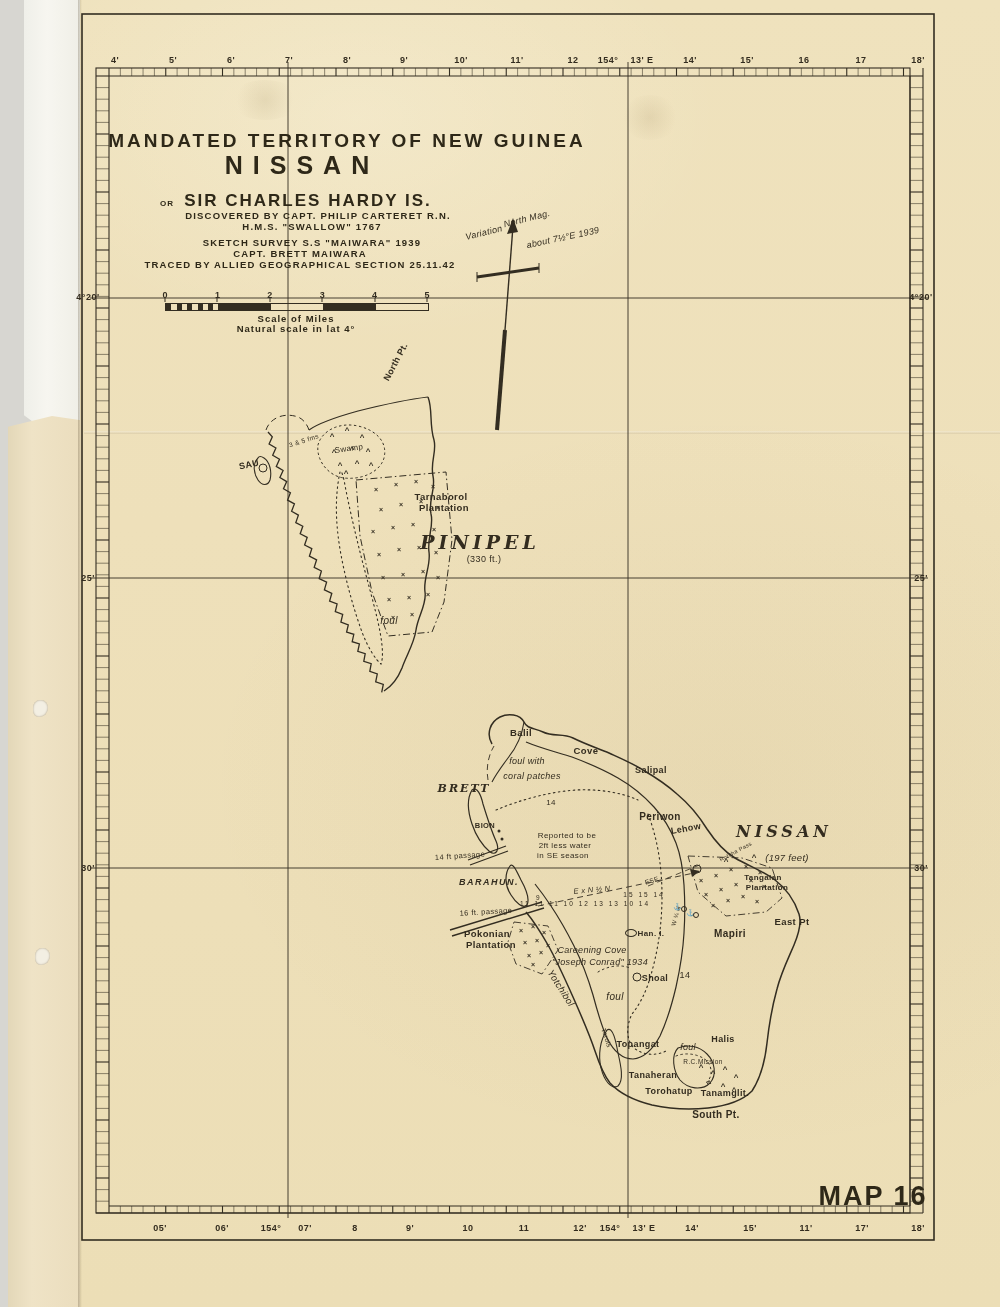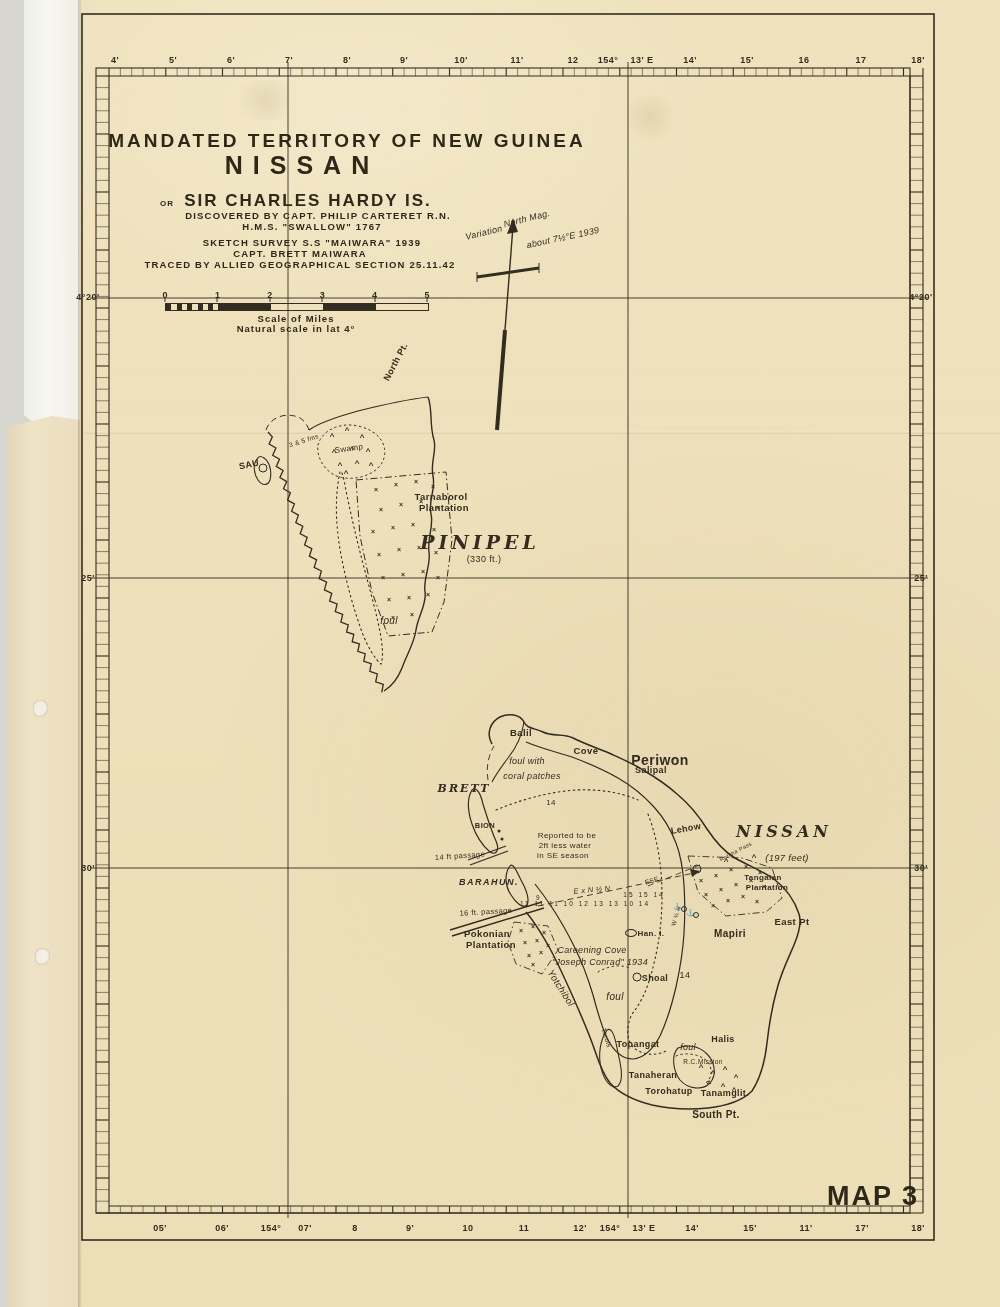--- a/index.html
+++ b/index.html
@@ -527,21 +527,21 @@
       <span class="sb-tick" style="left: 322.2px; top: 302px;"></span>
       <span class="sb-num" style="left: 322.2px; top: 300px;">3</span>
       <span class="sb-tick" style="left: 374.6px; top: 302px;"></span>
       <span class="sb-num" style="left: 374.6px; top: 300px;">4</span>
       <span class="sb-tick" style="left: 427px; top: 302px;"></span>
       <span class="sb-num" style="left: 427px; top: 300px;">5</span>
     </div>
   <div class="tt t4" style="left:296px;top:318px;letter-spacing:1px;font-weight:bold;">Scale of Miles</div>
   <div class="tt t4" style="left:296px;top:328px;letter-spacing:1px;font-weight:bold;">Natural scale in lat 4°</div>
 
-  <div class="tt mapnum" style="left:873px;top:1196px;">MAP 3</div>
+  <div class="tt mapnum" style="left:873px;top:1196px;">MAP 16</div>
 
   <div id="gratlabels">
       <span class="gl" style="left: 115px; top: 60px;">4'</span>
       <span class="gl" style="left: 173px; top: 60px;">5'</span>
       <span class="gl" style="left: 231px; top: 60px;">6'</span>
       <span class="gl" style="left: 289px; top: 60px;">7'</span>
       <span class="gl" style="left: 347px; top: 60px;">8'</span>
       <span class="gl" style="left: 404px; top: 60px;">9'</span>
       <span class="gl" style="left: 461px; top: 60px;">10'</span>
       <span class="gl" style="left: 517px; top: 60px;">11'</span>
@@ -588,21 +588,21 @@
       <span class="lbl" style="left: 444px; top: 508px; font-size: 9.5px;">Plantation</span>
       <span class="lbl island" style="left: 480px; top: 542px; font-size: 19px;">PINIPEL</span>
       <span class="lbl thin" style="left: 484px; top: 559px; font-size: 9px;">(330 ft.)</span>
       <span class="lbl script" style="left: 389px; top: 621px; font-size: 10px;">foul</span>
       <span class="lbl" style="left: 521px; top: 733px; font-size: 9.5px;">Balil</span>
       <span class="lbl" style="left: 586px; top: 751px; font-size: 9.5px;">Cove</span>
       <span class="lbl script" style="left: 527px; top: 761px; font-size: 9px;">foul with</span>
       <span class="lbl script" style="left: 532px; top: 776px; font-size: 9px;">coral patches</span>
       <span class="lbl island2" style="left: 464px; top: 788px; font-size: 11px;">BRETT</span>
       <span class="lbl" style="left: 651px; top: 770px; font-size: 9px;">Salipal</span>
-      <span class="lbl" style="left: 660px; top: 760px; font-size: 14px;">Periwon</span>
+      <span class="lbl" style="left: 660px; top: 817px; font-size: 10px;">Periwon</span>
       <span class="lbl thin" style="left: 551px; top: 803px; font-size: 8px;">14</span>
       <span class="lbl" style="left: 485px; top: 826px; font-size: 7.5px;">BION</span>
       <span class="lbl" style="left: 686px; top: 829px; font-size: 9px; transform: translate(-50%, -50%) rotate(-10deg);">Lehow</span>
       <span class="lbl thin" style="left: 567px; top: 836px; font-size: 8px;">Reported to be</span>
       <span class="lbl thin" style="left: 565px; top: 846px; font-size: 8px;">2ft less water</span>
       <span class="lbl thin" style="left: 563px; top: 856px; font-size: 8px;">in SE season</span>
       <span class="lbl thin" style="left: 460px; top: 856px; font-size: 7.5px; transform: translate(-50%, -50%) rotate(-4deg);">14 ft passage</span>
       <span class="lbl island" style="left: 784px; top: 832px; font-size: 16px;">NISSAN</span>
       <span class="lbl script" style="left: 787px; top: 858px; font-size: 9.5px;">(197 feet)</span>
       <span class="lbl bara" style="left: 489px; top: 882px; font-size: 9px;">BARAHUN.</span>

